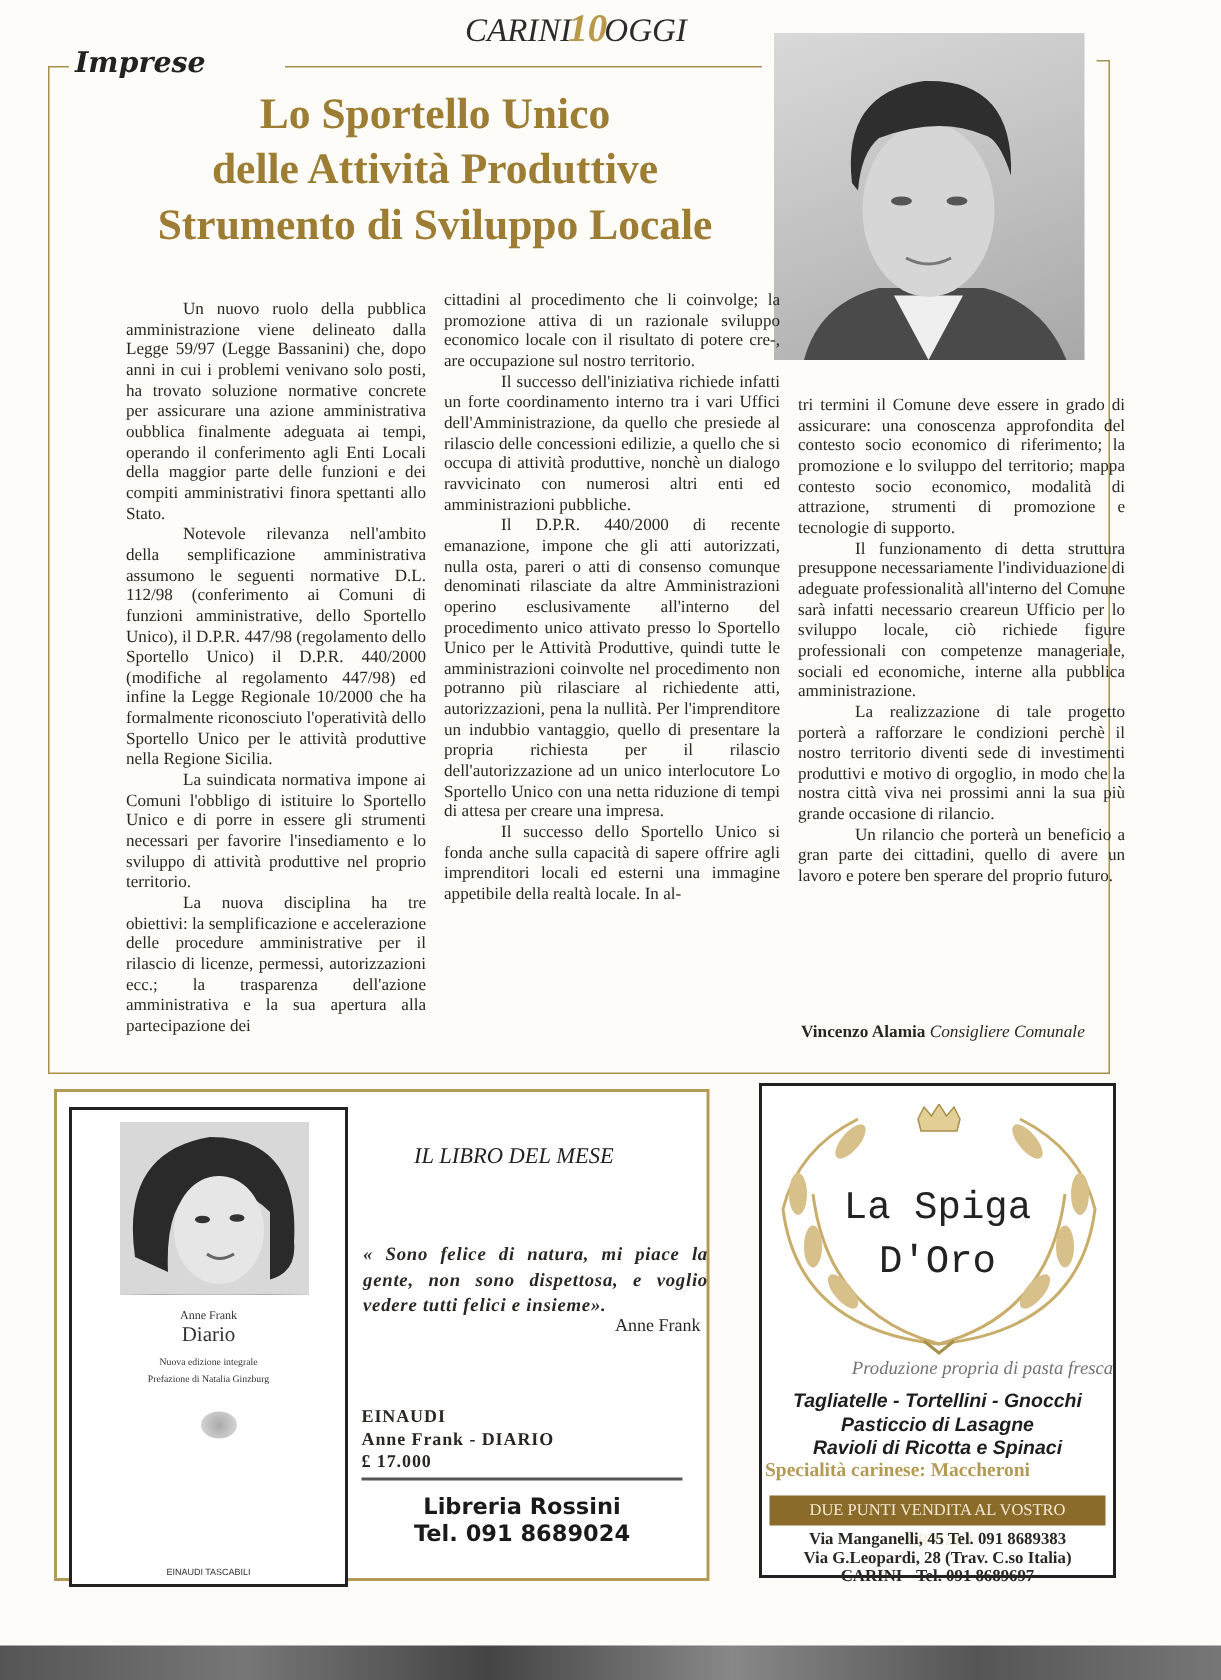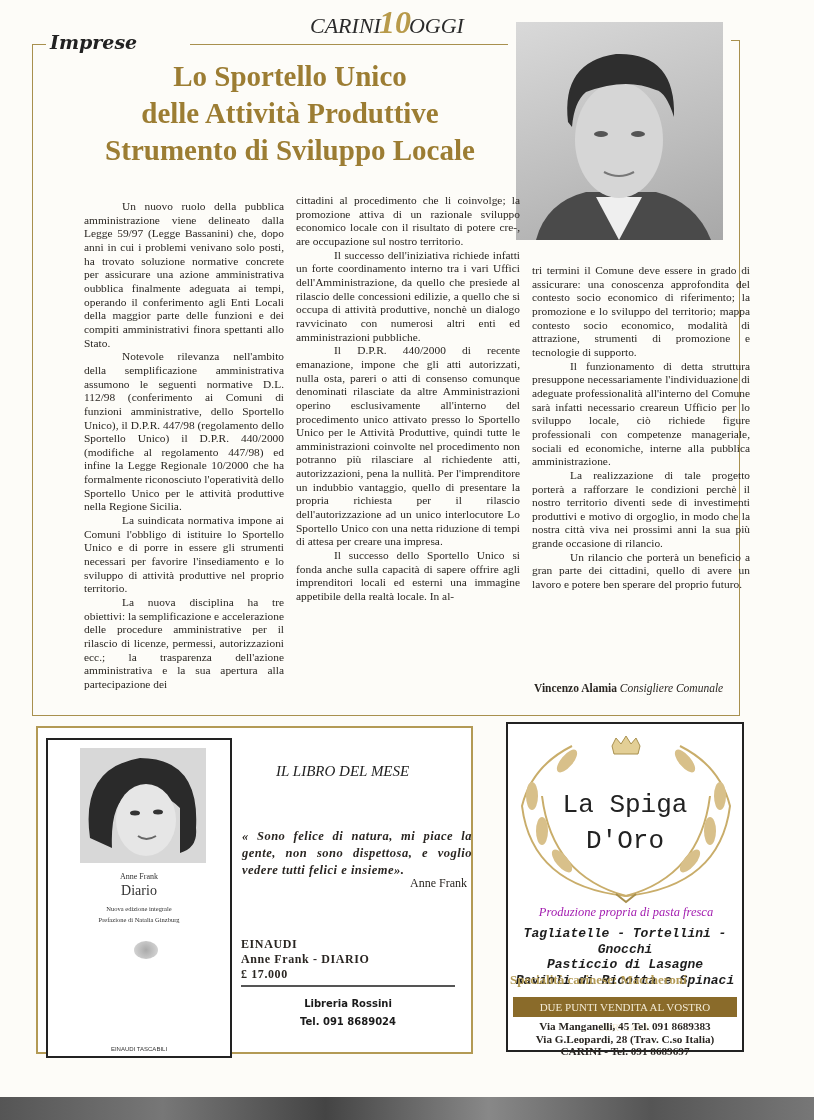--- a/index.html
+++ b/index.html
@@ -1,21 +1,21 @@
 <!DOCTYPE html>
 <html><head>
 <meta charset="utf-8">
 <style>
   html, body { margin:0; padding:0; }
   body { width:814px; height:1120px; background:#fdfcf8; position:relative; overflow:hidden;
          font-family:"Liberation Serif", serif; color:#2a2622; }
   .abs { position:absolute; }
   
   #masthead { left:310px; top:4px; font-family:"Liberation Serif", serif; font-style:italic; font-size:22px; color:#2b2b2b; letter-spacing:0px; }
-  #masthead .num { color:#b89a4a; font-weight:bold; font-size:32px; margin:0 -2px; }
+  #masthead .num { color:#b89a4a; font-weight:bold; font-size:26px; margin:0 -2px; }
   #section { left:50px; top:31px; font-family:"DejaVu Serif", serif; font-style:italic; font-weight:bold; font-size:19px; color:#222; }
   .gold-line { background:#a8904e; }
   #title { left:60px; top:58px; width:460px; text-align:center; font-family:"Liberation Serif", serif; font-weight:bold;
            font-size:29px; line-height:37px; color:#9c7d33; }
   .col { font-size:11.4px; line-height:13.65px; text-align:justify; color:#2a2622;margin-left:20px; }
   .col p { margin:0; text-indent:38px; }
   .col p.noindent { text-indent:0; }
   #col1 { left:64px; top:200px; width:200px; }
   #col2 { left:276px; top:194px; width:224px; }
   #col3 { left:512px; top:264px; width:218px; }
@@ -25,26 +25,26 @@
   #signature i { font-style:italic; }
   
   #bookbox { left:36px; top:726px; width:437px; height:328px; border:2px solid #b39a55; box-sizing:border-box; background:#fff; }
   #bookcover { left:46px; top:738px; width:186px; height:320px; border:2px solid #222; box-sizing:border-box; background:#fff; }
   #bookphoto { left:80px; top:748px; width:126px; height:115px; background:radial-gradient(ellipse at 50% 55%, #e8e8e8 0%, #bdbdbd 40%, #3a3a3a 70%, #cfcfcf 100%); }
   .cover-text { text-align:center; width:186px; left:46px; font-family:"Liberation Serif", serif; color:#333; }
   #libro-title { left:276px; top:763px; font-style:italic; font-size:15px; font-family:"Liberation Serif", serif; color:#222; }
   #quote { left:242px; top:828px; width:230px; font-style:italic; font-weight:bold; font-size:12.5px; line-height:17px; text-align:justify; letter-spacing:0.5px; }
   #quote-author { left:400px; top:876px; font-size:12px; }
   #book-info { left:241px; top:937px; font-family:"Liberation Serif", serif; font-weight:bold; font-size:12px; line-height:15px; letter-spacing:0.6px; }
-  #shop { left:237px; top:995px; width:222px; text-align:center; font-family:"DejaVu Sans", sans-serif; font-weight:bold; font-size:10px; line-height:18px; color:#1a1a1a; }
+  #shop { left:237px; top:995px; width:222px; text-align:center; font-family:"DejaVu Sans", sans-serif; font-weight:bold; font-size:15px; line-height:18px; color:#1a1a1a; }
   
   #adbox { left:506px; top:722px; width:238px; height:330px; border:2px solid #222; box-sizing:border-box; background:#fff; }
   #adname { left:520px; top:787px; width:210px; text-align:center; font-family:"Liberation Mono", monospace; font-size:26px; line-height:36px; color:#222; }
-  #adsub { left:512px; top:905px; width:228px; text-align:center; font-family:"Liberation Serif", serif; font-size:12.5px; color:#a21caf; font-style:italic; }
-  #adproducts { left:510px; top:926px; width:230px; text-align:center; font-family:Liberation Mono, monospace; font-style:italic; font-weight:bold; font-size:13px; line-height:15.5px; color:#1e1e1e; }
+  #adsub { left:541px; top:905px; width:228px; text-align:center; font-family:"Liberation Serif", serif; font-size:12.5px; color:#737373; font-style:italic; }
+  #adproducts { left:510px; top:926px; width:230px; text-align:center; font-family:Liberation Sans, sans-serif; font-style:italic; font-weight:bold; font-size:13px; line-height:15.5px; color:#1e1e1e; }
   #adspecial { left:510px; top:972px; width:230px; text-align:left; font-family:"Liberation Serif", serif; font-weight:bold; font-size:13px; color:#b39a55; }
   #adbanner { left:513px; top:997px; width:224px; height:20px; background:#8a6b2a; color:#f3ead4; text-align:center; font-family:"Liberation Serif", serif; font-size:11px; line-height:20px; }
   #adaddr { left:510px; top:1020px; width:230px; text-align:center; font-family:"Liberation Serif", serif; font-weight:bold; font-size:11.2px; line-height:12.5px; }
   #bottom-strip { left:0; top:1097px; width:814px; height:23px; background:linear-gradient(90deg,#555,#777 20%,#444 40%,#888 60%,#555 80%,#777); }
 </style>
 </head>
 <body>
 
 <div id="masthead" class="abs">
   <span>CARINI</span><span class="num">10</span><span>OGGI</span>

